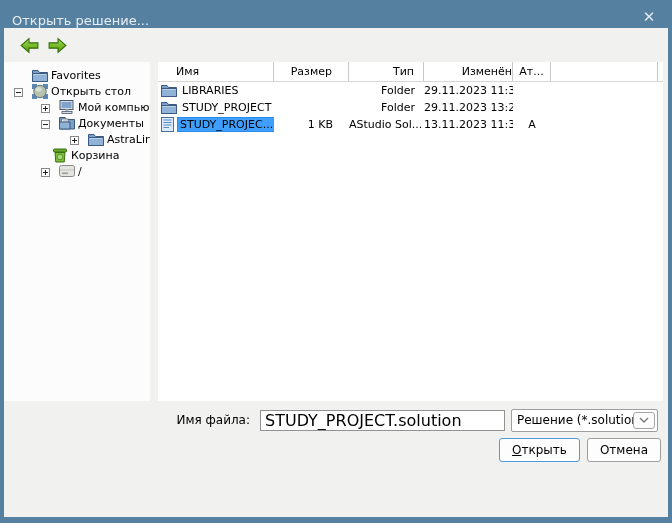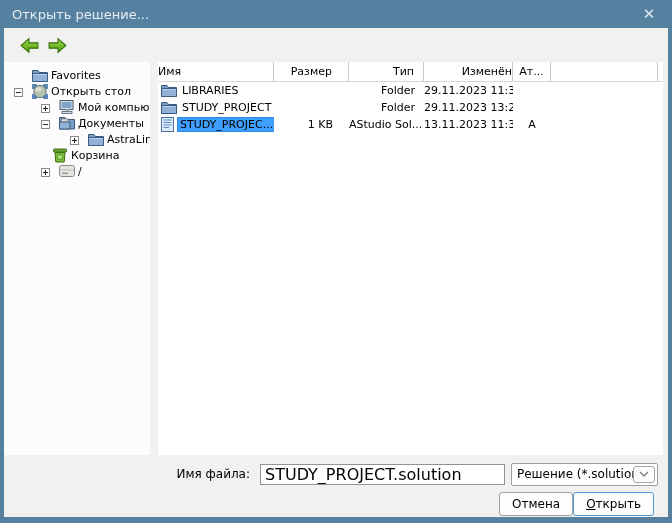--- a/index.html
+++ b/index.html
@@ -3,48 +3,48 @@
 <meta charset="utf-8">
 <style>
   * { margin:0; padding:0; box-sizing:border-box; }
   html,body { width:672px; height:523px; overflow:hidden; }
   body { font-family:"DejaVu Sans","Liberation Sans",sans-serif; font-size:11px; color:#000; }
 
   .dialog { width:672px; height:523px; background:#56809f; padding:0 4px 6px 4px;
             display:flex; flex-direction:column; }
 
   
-  .titlebar { height:28px; display:flex; align-items:center; margin:0 -4px; padding:0 12px; }
+  .titlebar { height:28px; display:flex; align-items:flex-end; margin:0 -4px; padding:0 12px; }
   .title-text { color:#e7edf3; font-size:13px; }
   .close-btn { margin-left:auto; color:#dfe7ee; font-size:15px; width:22px; height:22px;
                display:flex; align-items:center; justify-content:center; cursor:default; }
 
   .content { flex:1; background:#f1f1f0; display:flex; flex-direction:column; }
 
   
   .toolbar { height:34px; display:flex; align-items:center; padding-left:12px; }
   .nav-btn { width:26px; height:24px; display:flex; align-items:center; justify-content:center; margin-right:2px; }
 
   
-  .main { height:393px; display:flex;justify-content:space-between; }
+  .main { height:339px; display:flex;justify-content:space-between; }
   .tree-panel { width:146px; background:#fcfcfc; padding-top:5px; overflow:hidden; }
   .splitter { width:8px; }
   .list-panel { flex:1; background:#ffffff; margin-right:5px; display:flex; flex-direction:column; overflow:hidden; }
 
   
   .trow { height:16px; display:flex; align-items:center; white-space:nowrap; }
   .expander { width:9px; height:9px; flex:0 0 9px; margin-right:9px; }
   .ticon { flex:0 0 auto; display:flex; margin-right:3px; }
   .tlabel { font-size:11px; }
 
   
   .lheader { height:20px; display:flex; border-bottom:1px solid #d6d6d6; background:#fff; flex:0 0 20px; }
   .hcell { border-right:1px solid #c9c9c9; line-height:19px; overflow:hidden; white-space:nowrap; }
 
-  .c-name { width:116px; padding-left:0; }
+  .c-name { width:116px; padding-left:18px; }
   .c-size { width:75px; text-align:right; padding-right:16px; }
   .c-type { width:75px; text-align:right; padding-right:9px; }
   .c-mod  { width:89px; overflow:hidden; white-space:nowrap; }
   .h-mod  { text-align:right; padding-right:0; }
   .c-attr { width:38px; text-align:center; }
   .c-rest { width:107px; }
   .c-fill { flex:1; border-right:none; }
 
   
   .lrow { height:17px; display:flex; align-items:center; }
@@ -315,23 +315,23 @@
         <div class="combo">
           <span class="combo-value">Решение (*.solution)</span>
           <span class="combo-btn">
             <svg width="10" height="6" viewBox="0 0 10 6">
                 <polyline points="1,1 5,5 9,1" fill="none" stroke="#7a7a7a" stroke-width="1.4"></polyline>
               </svg>
           </span>
         </div>
       </div>
       <div class="frow2">
+        <button class="btn btn-open">
+            <span class="btxt">Открыть</span>
+          </button>
         <button class="btn btn-cancel">
             <span class="btxt">Отмена</span>
           </button>
-        <button class="btn btn-open">
-            <span class="btxt">Открыть</span>
-          </button>
       </div>
     </div>
 
   </div>
 </div>
 
 </body></html>

